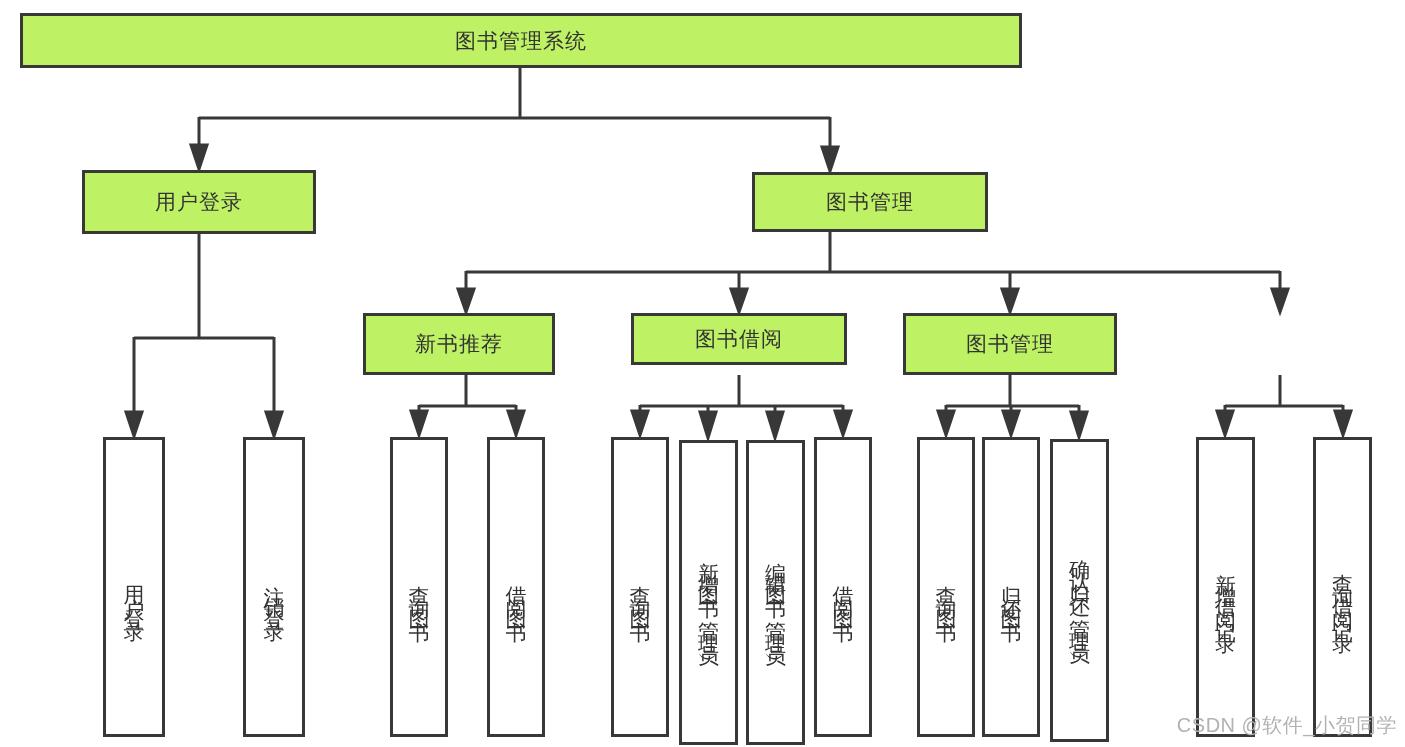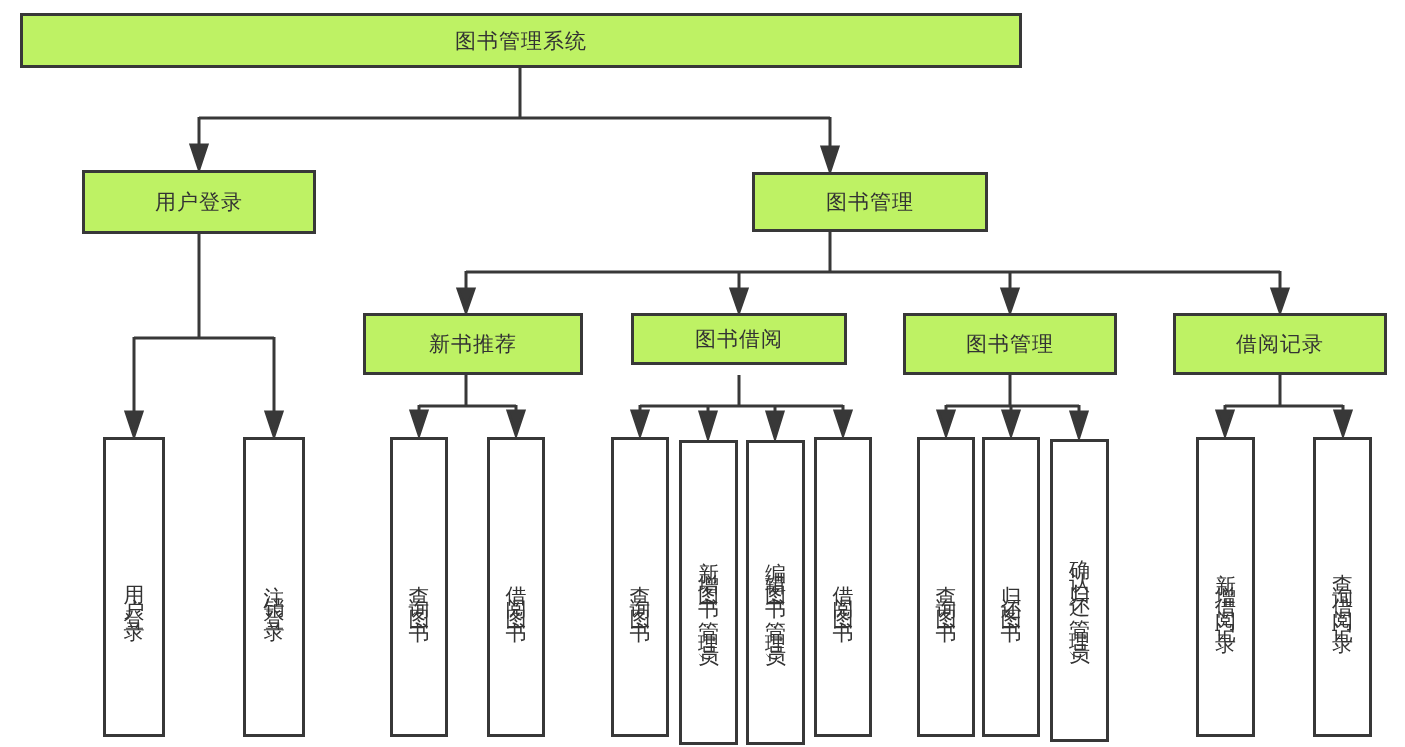--- a/index.html
+++ b/index.html
@@ -107,31 +107,28 @@
     <span>图书管理系统</span>
   </div>
 
   <div class="hbox" style="left:82px;top:170px;width:234px;height:64px">
     <span>用户登录</span>
   </div>
   <div class="hbox" style="left:752px;top:172px;width:236px;height:60px">
     <span>图书管理</span>
   </div>
 
-  <div class="hbox" style="left:363px;top:313px;width:220px;height:62px">
+  <div class="hbox" style="left:363px;top:313px;width:192px;height:62px">
     <span>新书推荐</span>
   </div>
   <div class="hbox" style="left:631px;top:313px;width:216px;height:52px">
     <span>图书借阅</span>
   </div>
   <div class="hbox" style="left:903px;top:313px;width:214px;height:62px">
     <span>图书管理</span>
-  </div>
-  <div class="hbox" style="left:1173px;top:313px;width:214px;height:62px">
-    <span>借阅记录</span>
   </div>
 
   <div class="vbox" style="left:103px;top:437px;width:62px;height:300px">
     <span>用户登录</span>
   </div>
   <div class="vbox" style="left:243px;top:437px;width:62px;height:300px">
     <span>注销登录</span>
   </div>
 
   <div class="vbox" style="left:390px;top:437px;width:58px;height:300px">
@@ -164,13 +161,14 @@
     <span>确认归还（管理员）</span>
   </div>
 
   <div class="vbox" style="left:1196px;top:437px;width:59px;height:300px">
     <span>新增借阅记录</span>
   </div>
   <div class="vbox" style="left:1313px;top:437px;width:59px;height:300px">
     <span>查询借阅记录</span>
   </div>
 
+  <div class="watermark">CSDN @软件_小贺同学</div>
 </div>
 
 </body></html>

